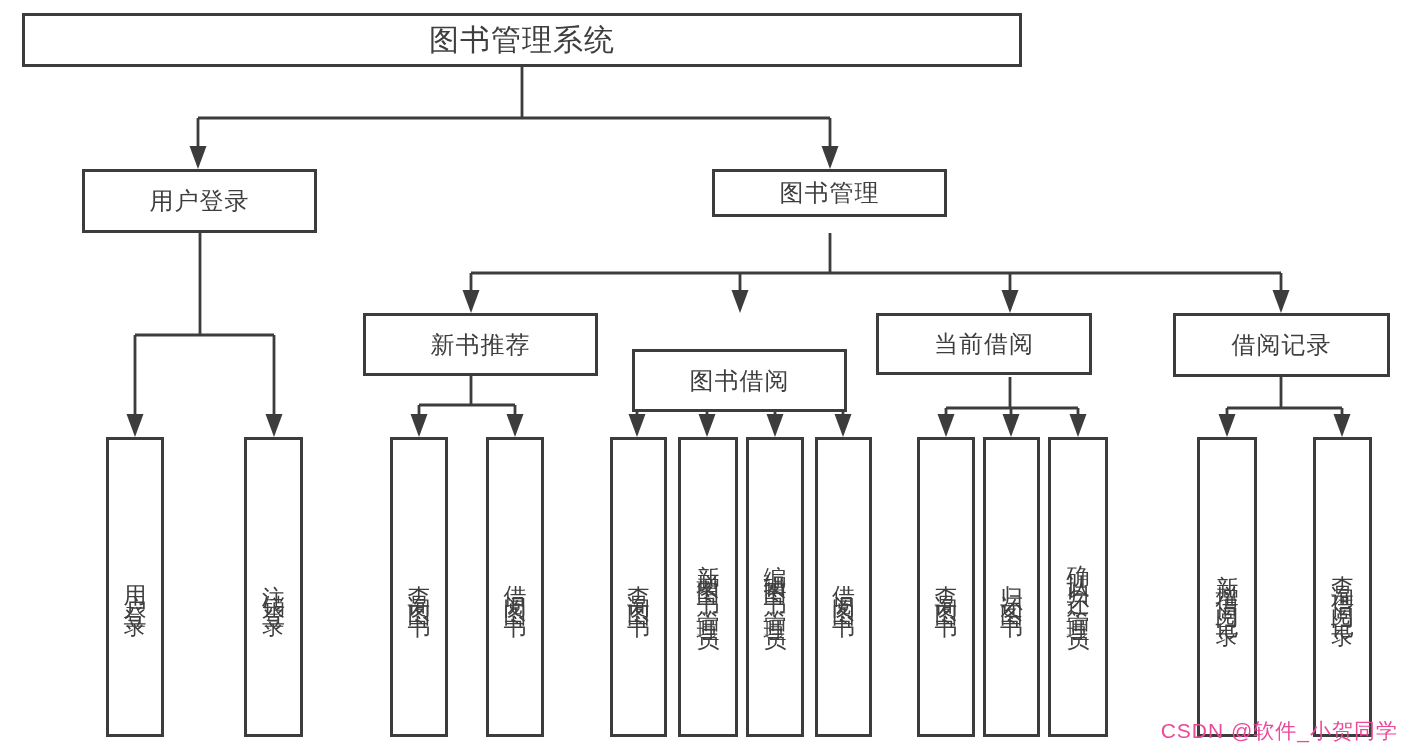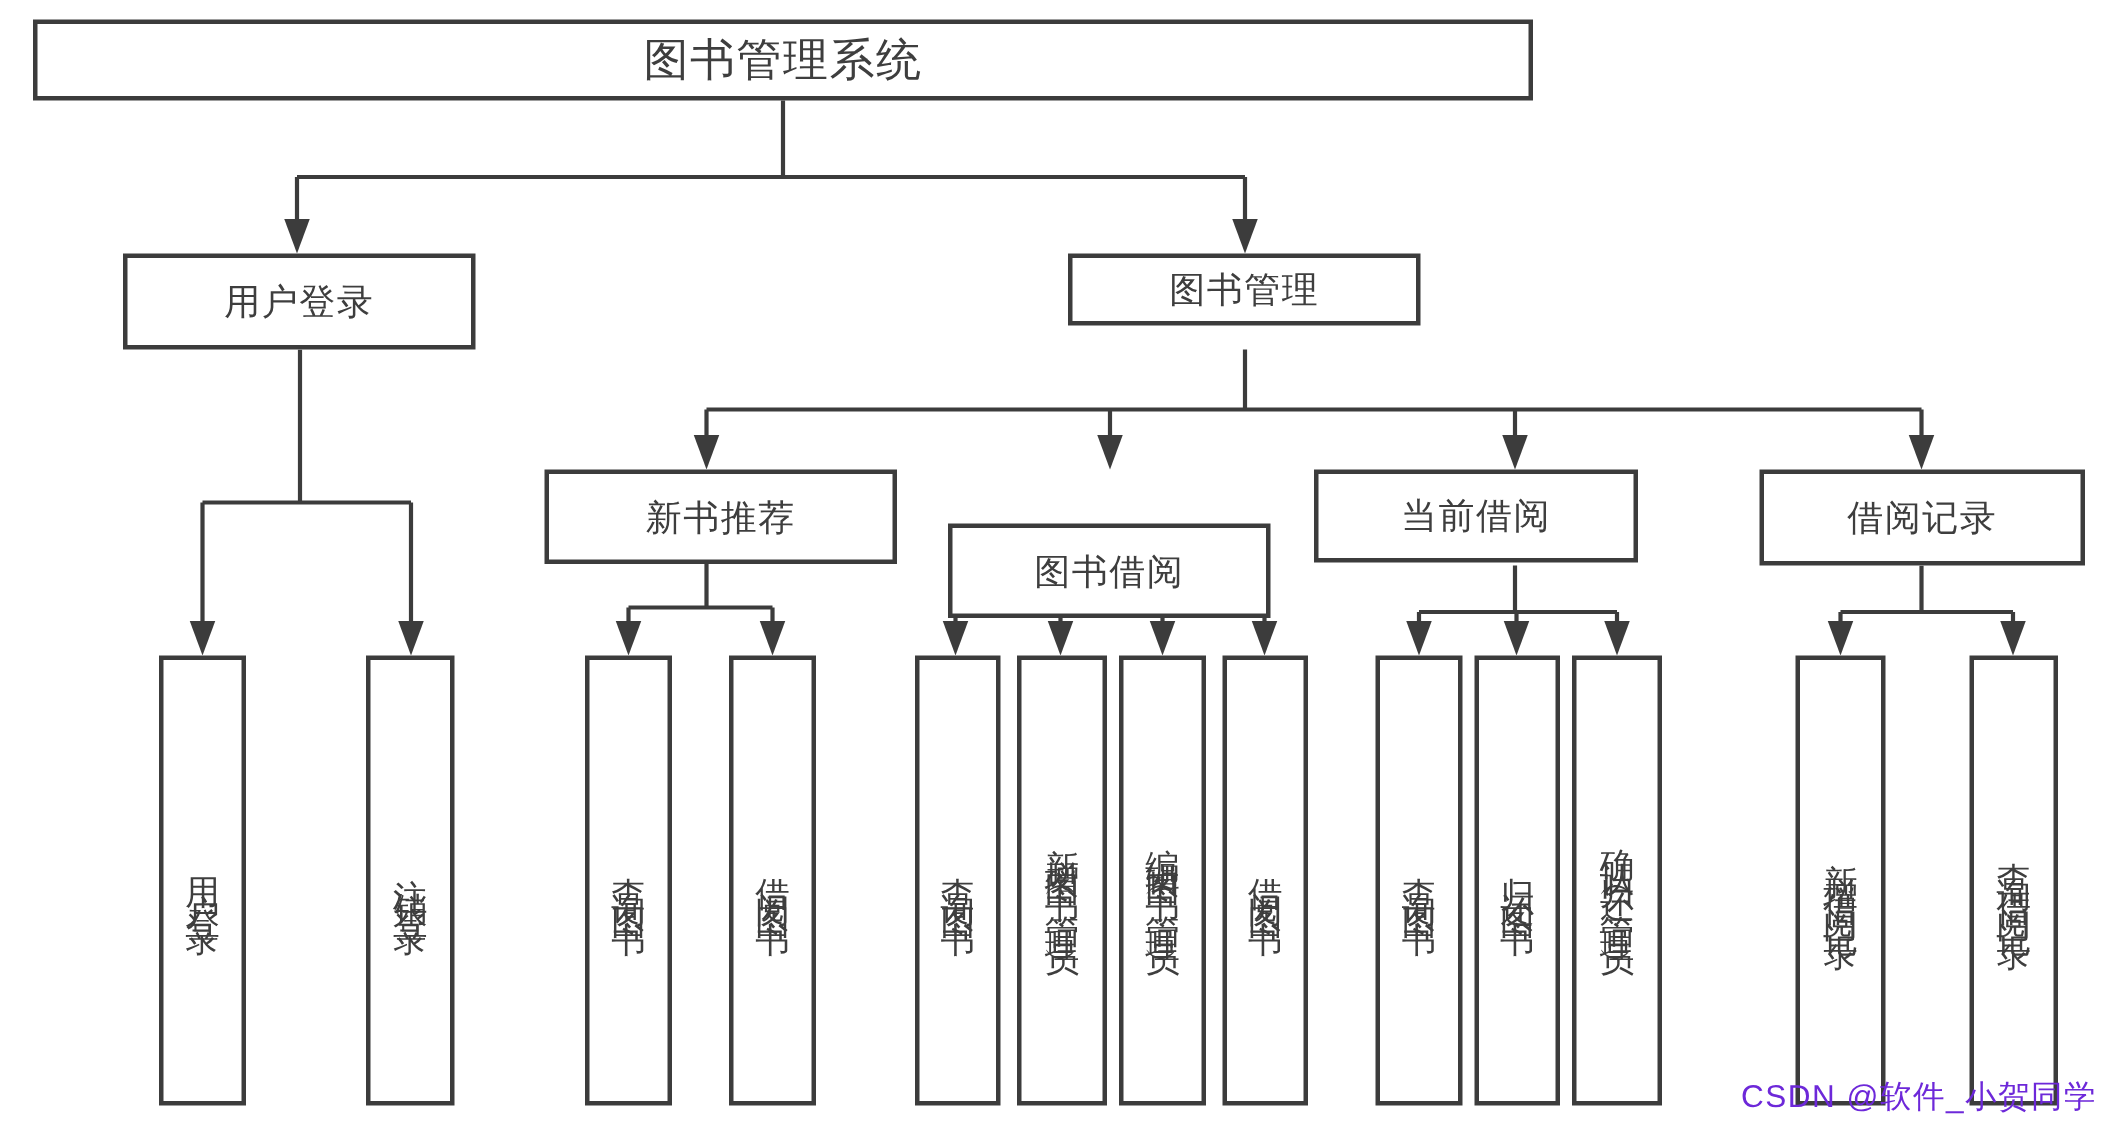--- a/index.html
+++ b/index.html
@@ -48,21 +48,21 @@
     font-size: 23px;
     color: #3e3e3e;
     letter-spacing: 10px;
     line-height: 1;
   }
   #watermark {
     position: absolute;
     right: 7px;
     bottom: 2px;
     font-size: 21px;
-    color: #6d28d9;
+    color: #ec4899;
     letter-spacing: 1px;
     z-index: 5;
     white-space: nowrap;
   }
 </style>
 </head>
 <body>
 
 <div id="canvas">
 

